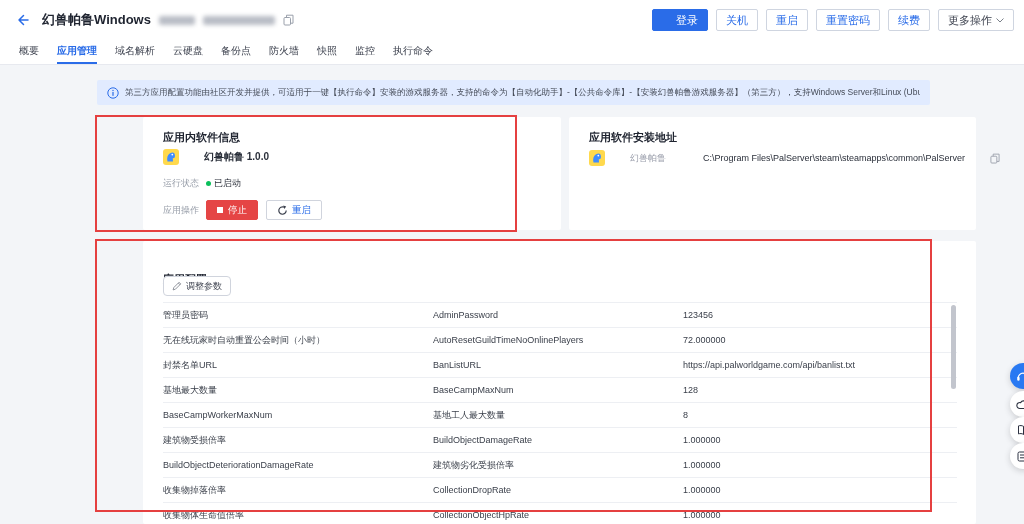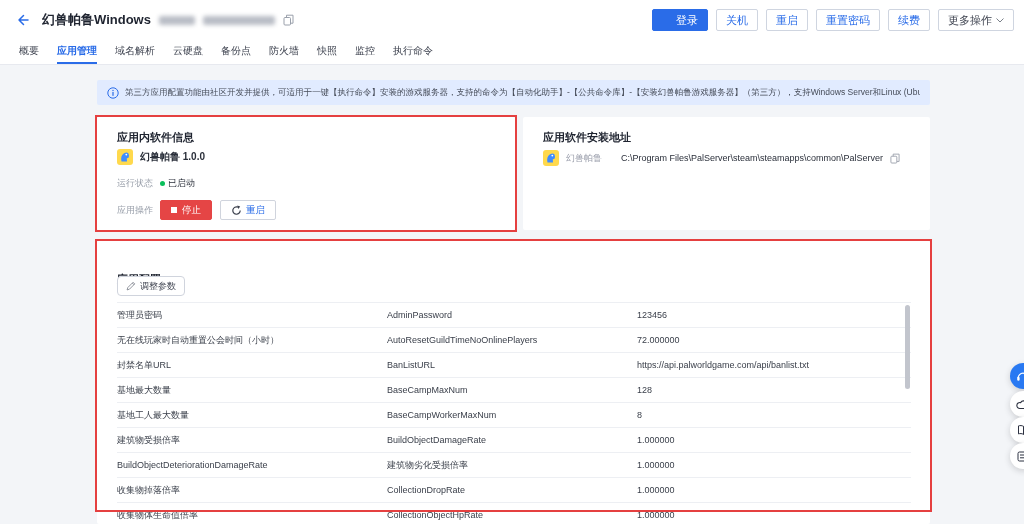--- a/index.html
+++ b/index.html
@@ -28,27 +28,27 @@
   .tab { font-size:10px; color:#3a3f4c; display:flex; align-items:center; cursor:pointer;
          border-bottom:2px solid transparent; white-space:nowrap; }
   .tab.active { color:#2a6ce8; font-weight:bold; border-bottom-color:#2a6ce8; }
 
   
   .banner { position:absolute; left:97px; top:80px; width:833px; height:25px; background:#e1ebff;
             border-radius:2px; display:flex; align-items:center; gap:6px; padding:0 10px; overflow:hidden; }
   .banner-text { font-size:8.5px; color:#464c59; white-space:nowrap; overflow:hidden; }
 
   
-  .card { position:absolute; background:#fff; border-radius:2px; }
+  .card { position:absolute; background:#fff; border-radius:2px;margin-left:46px; }
   .card-software { left:97px; top:117px; width:418px; height:113px; }
   .card-install  { left:523px; top:117px; width:407px; height:113px; }
   .card-config   { left:97px; top:241px; width:833px; height:283px; }
   .card-title { position:absolute; left:20px; font-size:11px; font-weight:bold; color:#1f2430; white-space:nowrap; }
 
-  .app-row { position:absolute; left:20px; display:flex; align-items:center; gap:7px;justify-content:center; }
+  .app-row { position:absolute; left:20px; display:flex; align-items:center; gap:25px;justify-content:center; }
   .app-name { font-size:10px; font-weight:bold; color:#2a2f3a; white-space:nowrap; }
   .app-name-gray { font-size:9px; color:#9a9eab; white-space:nowrap; }
   .kv-row { position:absolute; left:20px; display:flex; align-items:center; }
   .kv-label { font-size:9px; color:#9aa0ab; width:43px; white-space:nowrap; }
   .kv-value { font-size:9px; color:#2a2f3a; display:flex; align-items:center; gap:3px; white-space:nowrap; }
   .dot { width:5px; height:5px; border-radius:50%; background:#0abf5b; display:inline-block; }
   .btn-stop { height:20px; padding:0 10px; background:#e54545; border:1px solid #e54545; color:#fff;
               font-size:9.5px; border-radius:2px; display:inline-flex; align-items:center; gap:5px; cursor:pointer; font-family:inherit; }
   .stop-sq { width:6px; height:6px; background:#fff; display:inline-block; }
   .btn-restart { height:20px; padding:0 10px; background:#fff; border:1px solid #d0d4dd; color:#2a6ce8;
@@ -228,22 +228,22 @@
     <div class="tcell">https://api.palworldgame.com/api/banlist.txt</div>
   </div>
 
   <div class="trow">
     <div class="tcell">基地最大数量</div>
     <div class="tcell">BaseCampMaxNum</div>
     <div class="tcell">128</div>
   </div>
 
   <div class="trow">
+    <div class="tcell">BaseCampWorkerMaxNum</div>
     <div class="tcell">基地工人最大数量</div>
-    <div class="tcell">BaseCampWorkerMaxNum</div>
     <div class="tcell">8</div>
   </div>
 
   <div class="trow">
     <div class="tcell">建筑物受损倍率</div>
     <div class="tcell">BuildObjectDamageRate</div>
     <div class="tcell">1.000000</div>
   </div>
 
   <div class="trow">

